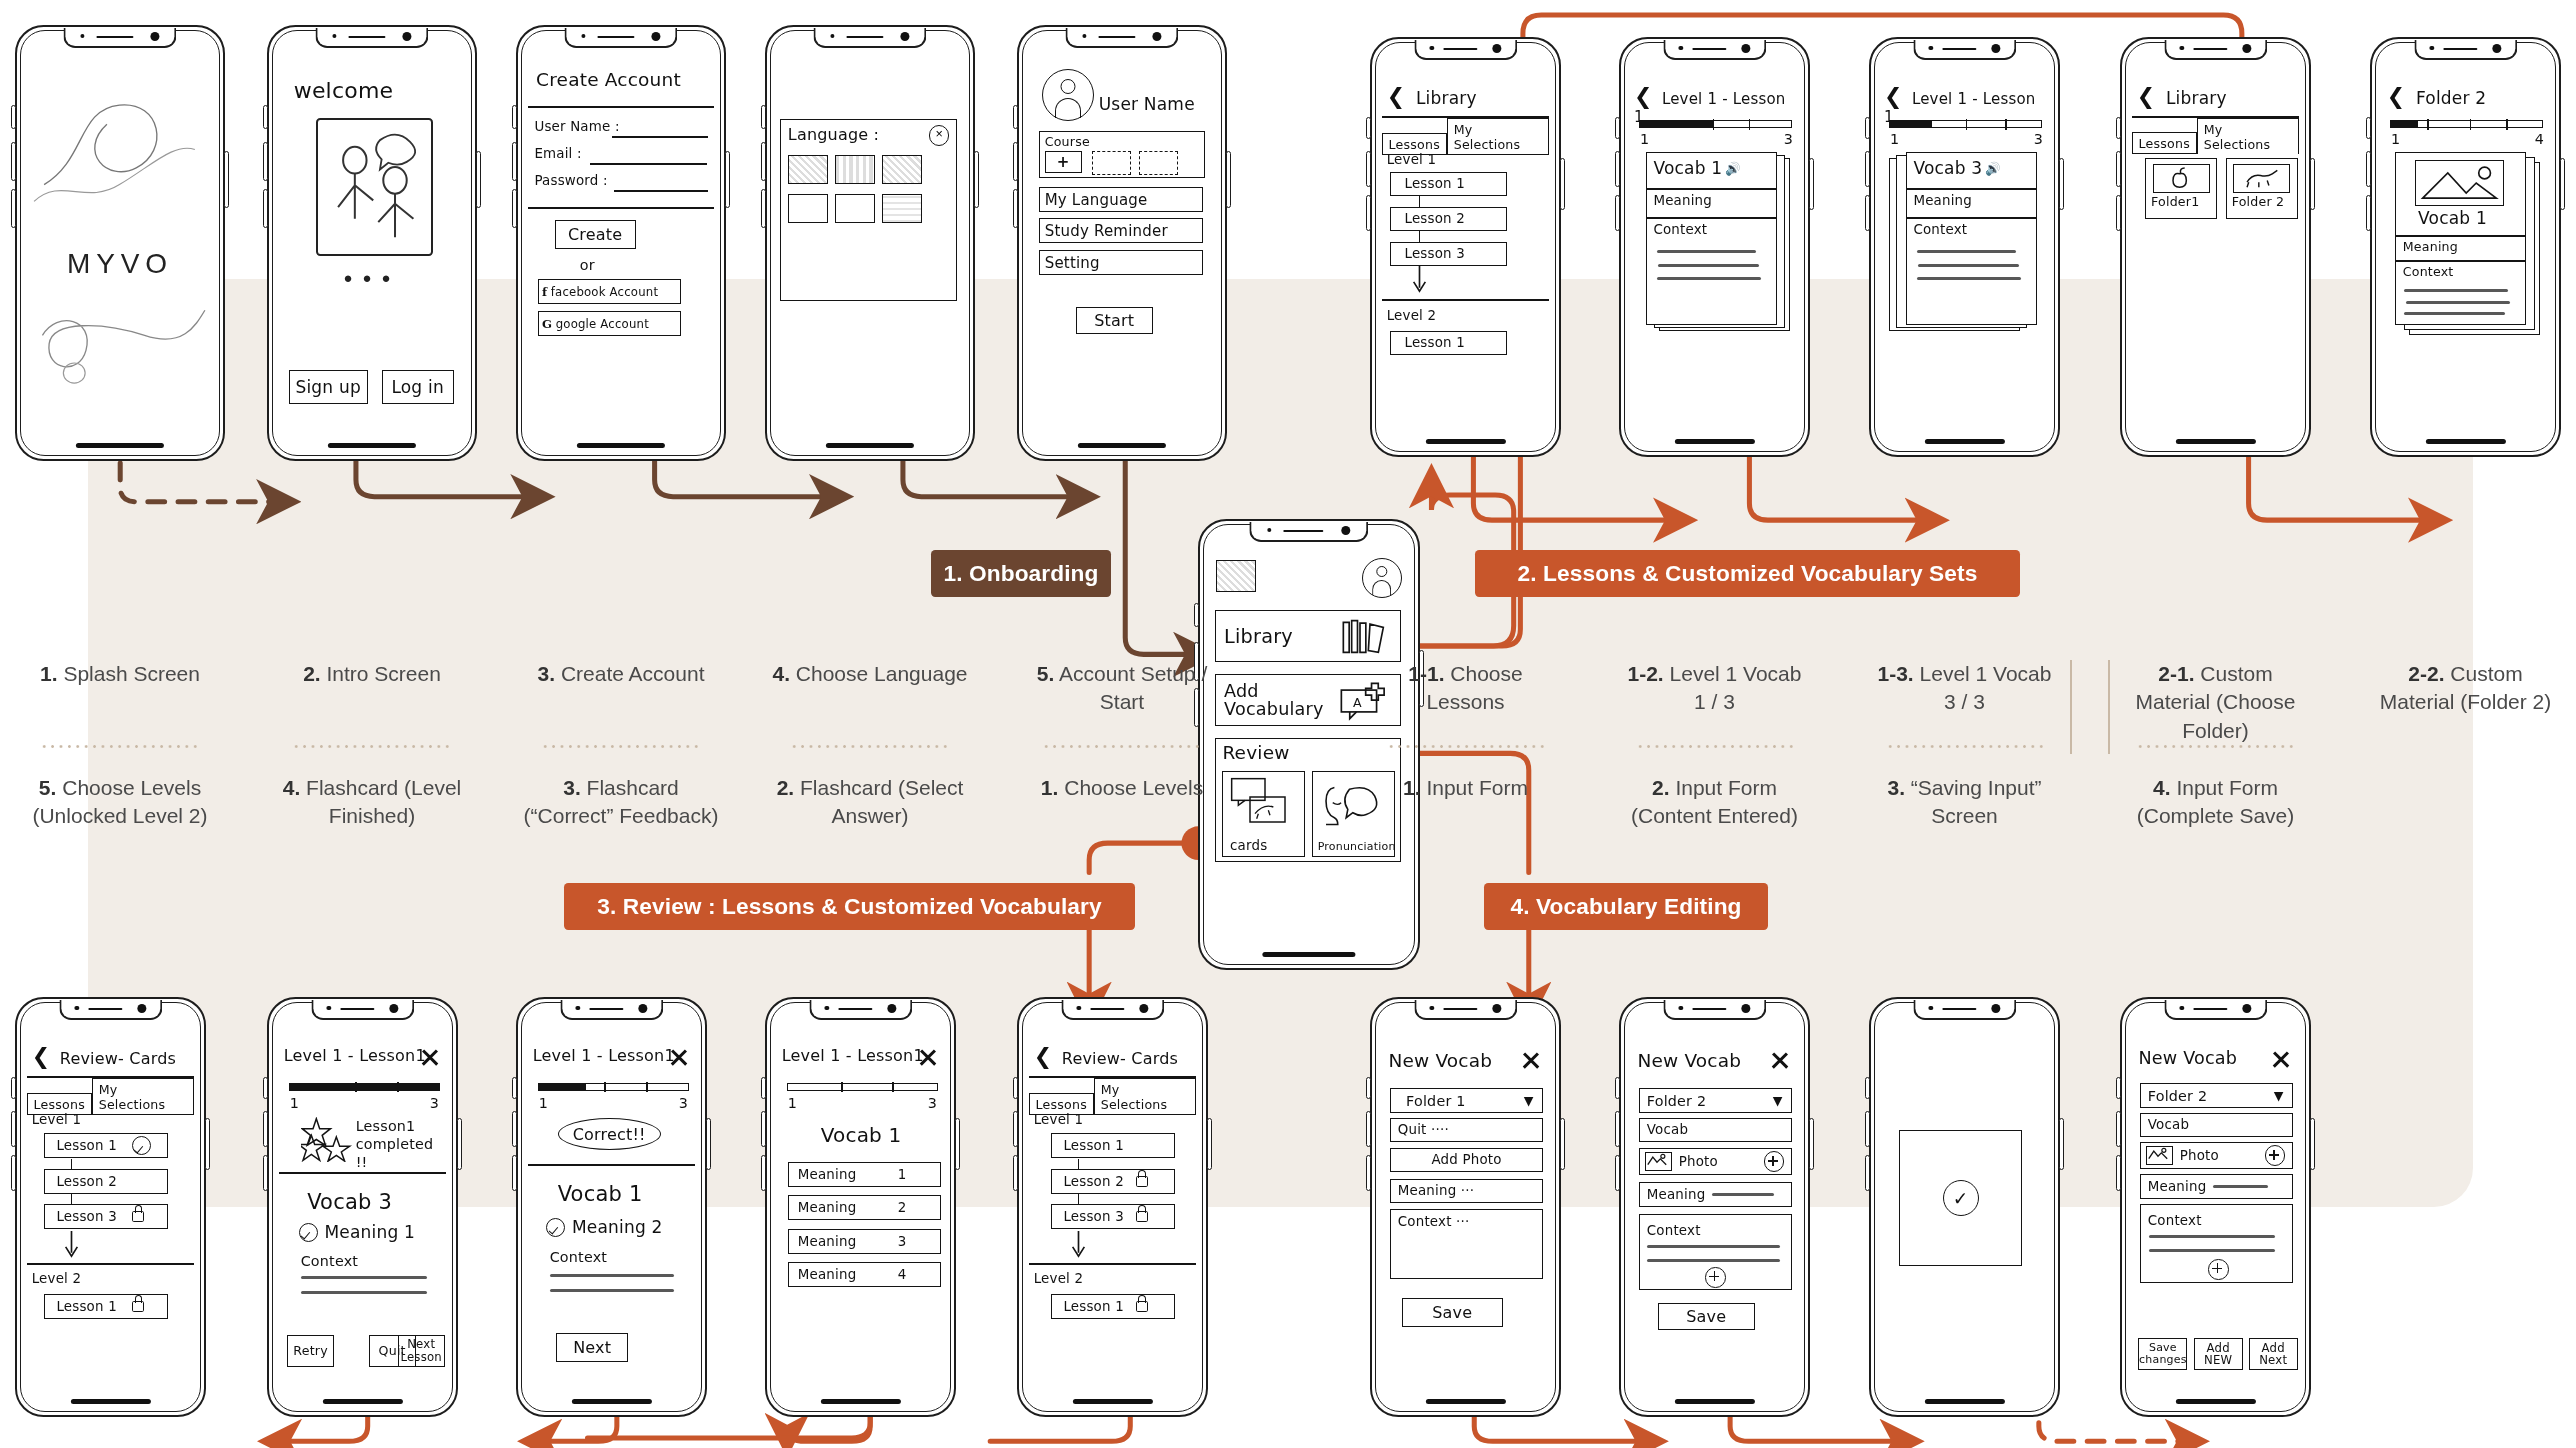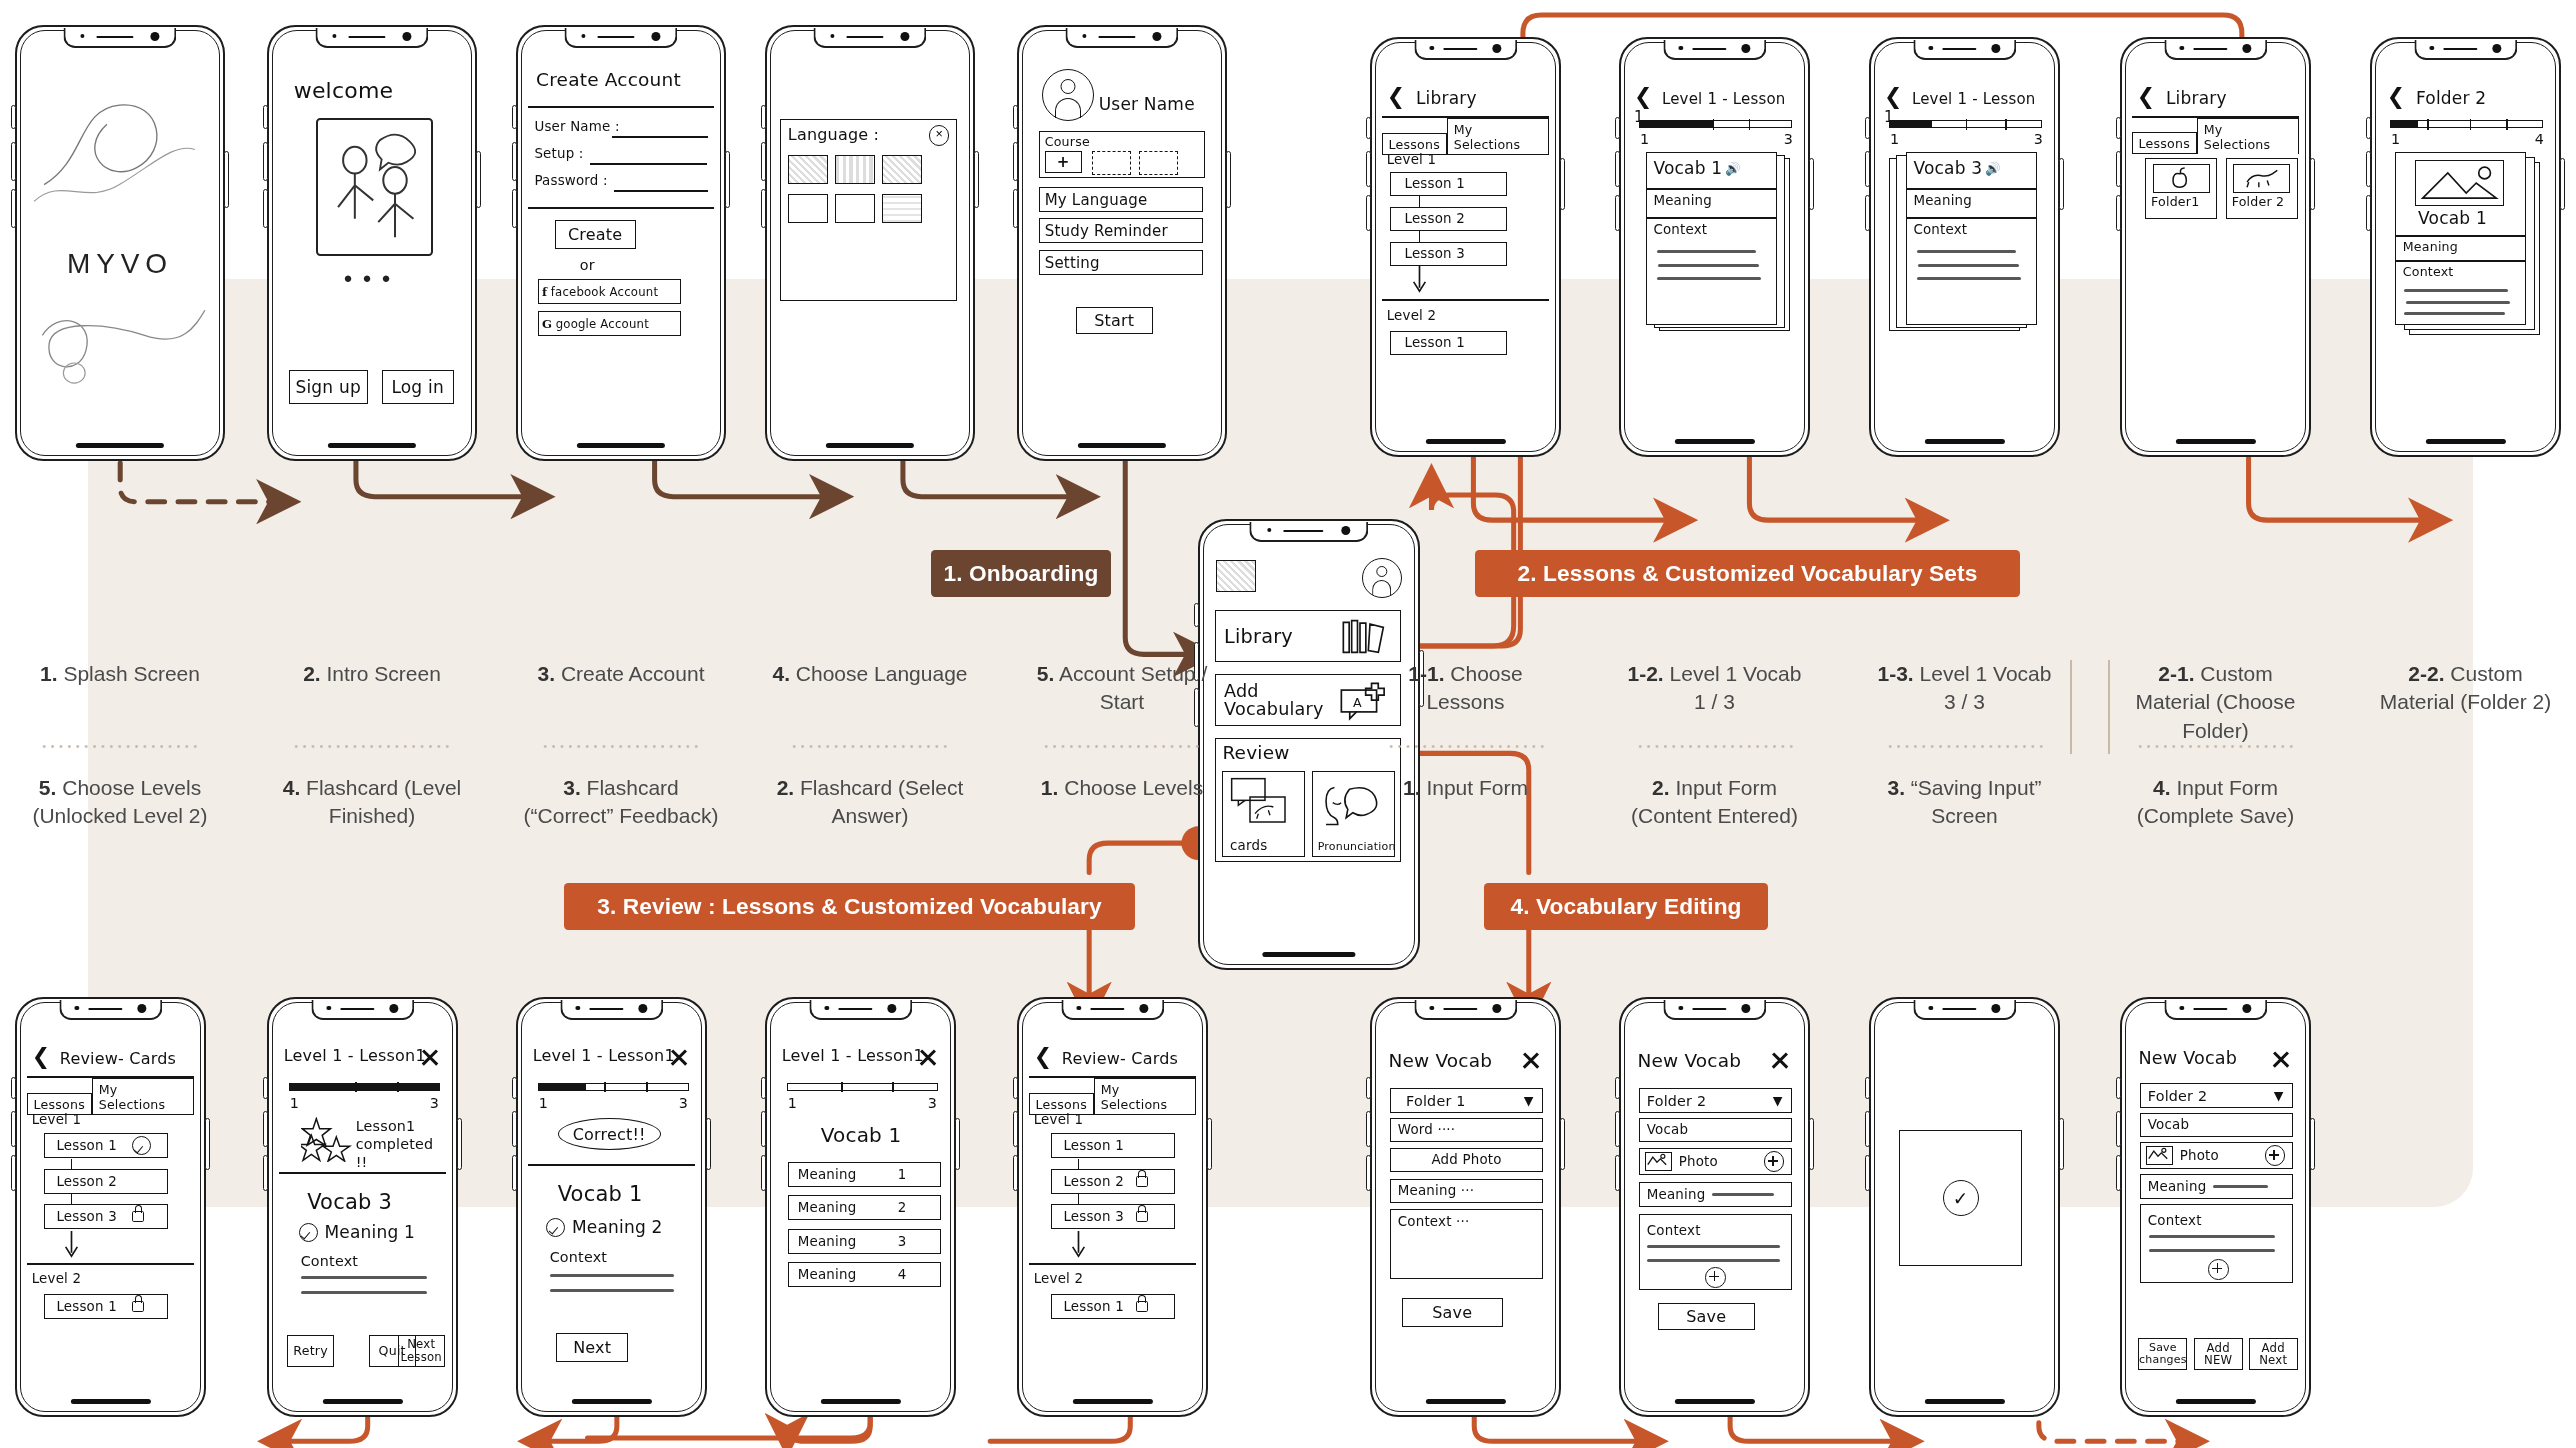--- a/index.html
+++ b/index.html
@@ -230,21 +230,21 @@
     </div>
   <div class="sidebtn" style="top:80px;height:22px;"></div>
     <div class="sidebtn" style="top:117px;height:37px;"></div>
     <div class="sidebtn" style="top:164px;height:37px;"></div>
     <div class="sidebtn r" style="top:126px;height:55px;"></div>
   <div class="screen">
     <div class="hw" style="position:absolute;left:8.4px;top:10px;font-size:18.5px;">Create Account</div>
     <div class="sk-line" style="left:0;top:47px;width:100%;height:1.7px;"></div>
     <div class="hw" style="position:absolute;left:6.7px;top:60px;font-size:13.4px;">User Name :</div>
     <div class="sk-line" style="left:84px;top:77px;width:96px;height:1.7px;"></div>
-    <div class="hw" style="position:absolute;left:6.7px;top:87px;font-size:13.4px;">Setup :</div>
+    <div class="hw" style="position:absolute;left:6.7px;top:87px;font-size:13.4px;">Email :</div>
     <div class="sk-line" style="left:62px;top:104px;width:117px;height:1.7px;"></div>
     <div class="hw" style="position:absolute;left:6.7px;top:114px;font-size:13.4px;">Password :</div>
     <div class="sk-line" style="left:86px;top:131px;width:94px;height:1.7px;"></div>
     <div class="sk-line" style="left:0;top:148px;width:100%;height:1.7px;"></div>
     <div class="hw-box ctr hw" style="position:absolute;left:27px;top:161px;width:81px;height:28.5px;font-size:16px;">Create</div>
     <div class="hw" style="position:absolute;left:52px;top:198px;font-size:14.3px;">or</div>
     <div class="hw-box hw" style="position:absolute;left:10px;top:220px;width:143px;height:25px;font-size:11.7px;padding-left:3.4px;gap:3.4px;">
       <span style="font-weight:700;font-family:'DejaVu Serif',serif;">f</span>
       <span>facebook Account</span>
     </div>
@@ -794,21 +794,21 @@
     <div class="sidebtn" style="top:114px;height:34px;"></div>
     <div class="sidebtn" style="top:158px;height:34px;"></div>
     <div class="sidebtn r" style="top:121px;height:50px;"></div>
   <div class="screen">
     <div class="hw" style="position:absolute;left:6.7px;top:18.5px;font-size:18.5px;">New Vocab</div>
     <div class="xmark" style="position:absolute;right:8.4px;top:20px;"></div>
     <div class="hw-box hw" style="position:absolute;left:8.4px;top:57px;width:153px;height:25px;font-size:14.3px;padding-left:15px;justify-content:space-between;padding-right:8.4px;">
       <span>Folder 1</span>
       <span style="font-size:12.6px;font-weight:700;">▼</span>
     </div>
-    <div class="hw-box hw" style="position:absolute;left:8.4px;top:87px;width:153px;height:23.5px;font-size:13.4px;padding-left:6.7px;">Word ····</div>
+    <div class="hw-box hw" style="position:absolute;left:8.4px;top:87px;width:153px;height:23.5px;font-size:13.4px;padding-left:6.7px;">Quit ····</div>
     <div class="hw-box ctr hw" style="position:absolute;left:8.4px;top:117px;width:153px;height:23.5px;font-size:13.4px;">Add Photo</div>
     <div class="hw-box hw" style="position:absolute;left:8.4px;top:148px;width:153px;height:23.5px;font-size:13.4px;padding-left:6.7px;">Meaning ···</div>
     <div class="hw-box hw" style="position:absolute;left:8.4px;top:178px;width:153px;height:70px;font-size:13.4px;padding-left:6.7px;align-items:flex-start;padding-top:4.2px;">Context ···</div>
     <div class="hw-box ctr hw" style="position:absolute;left:20px;top:267px;width:101px;height:28.5px;font-size:16px;">Save</div>
   </div>
   <div class="homebar"></div>
 </div>
 
 <div class="phone" style="left:1619px;top:997px;width:191px;height:420px;">
   <div class="shell"></div>

